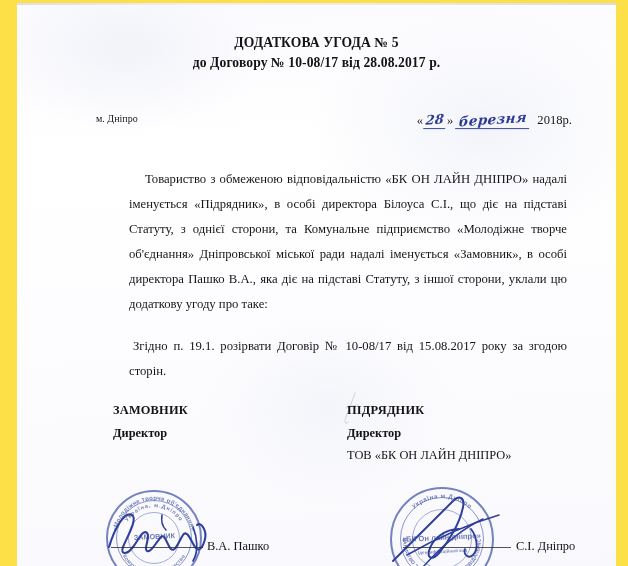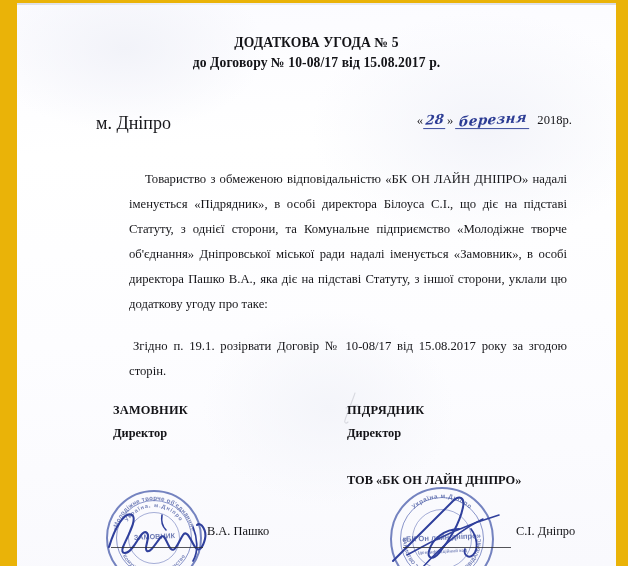--- a/index.html
+++ b/index.html
@@ -12,21 +12,21 @@
     height: 566px;
     overflow: hidden;
     font-family: "Liberation Serif", "DejaVu Serif", serif;
   }
 
   
   .scan-viewport {
     position: relative;
     width: 628px;
     height: 566px;
-    background: #eab308;
+    background: #fde047;
     overflow: hidden;
   }
   .page-sheet {
     position: absolute;
     left: 17px;
     top: 3px;
     width: 599px;
     height: 563px;
     background: #fdfdff;
     background-image:
@@ -61,21 +61,21 @@
   .daterow {
     position: absolute;
     left: 79px;
     right: 44px;
     top: 110px;
     height: 24px;
   }
   .city {
     position: absolute;
     left: 0; top: 0;
-    font-size: 18px;
+    font-size: 10px;
     color: #17171b;
   }
   .date-hand {
     position: absolute;
     right: 0; top: -2px;
     display: flex;
     align-items: baseline;
     gap: 1px;
     font-size: 12.6px;
     color: #17171b;
@@ -133,38 +133,38 @@
     left: 330px;
     width: 260px;
     top: 396px;
     font-size: 12.4px;
     line-height: 22.5px;
     color: #141418;
     text-align: left;
   }
   .sig-head { font-weight: bold; letter-spacing: .2px; }
   .sig-line2, .sig-line3 { font-weight: bold; }
-  .sig-right .sig-line3 { font-weight: bold; margin-top: 25px; }
+  .sig-right .sig-line3 { font-weight: normal; }
   .sig-left .sig-line3 { font-weight: bold; }
 
   
   .signrule {
     position: absolute;
     height: 1px;
     background: #2b2b30;
     opacity: .8;
   }
   .signrule.left  { left: 94px;  width: 92px;  top: 544px; }
   .signrule.right { left: 386px; width: 108px; top: 544px; }
   .signname {
     position: absolute;
     font-size: 12.4px;
     color: #141418;
     white-space: nowrap;
-    top: 521px;
+    top: 536px;
   }
   .signname.left  { left: 190px; }
   .signname.right { left: 499px; }
 
   
   .stamp {
     position: absolute;
     border-radius: 50%;
     opacity: .92;
     pointer-events: none;
@@ -240,21 +240,21 @@
 </style>
 </head>
 <body>
 
 <div class="scan-viewport">
   <div class="page-sheet">
     <div class="sheet-topedge"></div>
 
     <div class="title-block">
       <span class="tline">ДОДАТКОВА УГОДА № 5</span>
-      <span class="tline">до Договору № 10-08/17 від 15.08.2017 р.</span>
+      <span class="tline">до Договору № 10-08/17 від 28.08.2017 р.</span>
     </div>
 
     <div class="daterow">
       <span class="city">м. Дніпро</span>
       <span class="date-hand">
         <span class="q-mark">«</span>
           <span class="hand-slot hand-day"><span>28</span><span class="hand-rule"></span></span>
           <span class="q-mark">»</span>
           <span class="hand-slot hand-month"><span>березня</span><span class="hand-rule"></span></span>
           <span class="date-year">2018р.</span>

